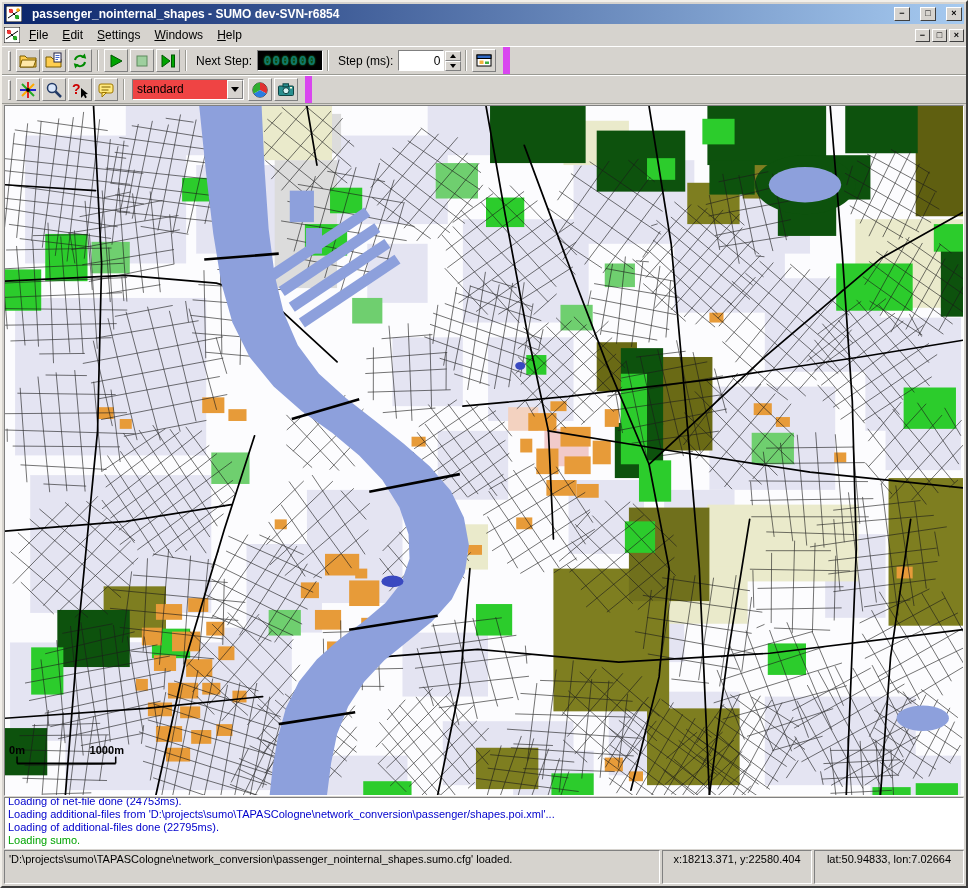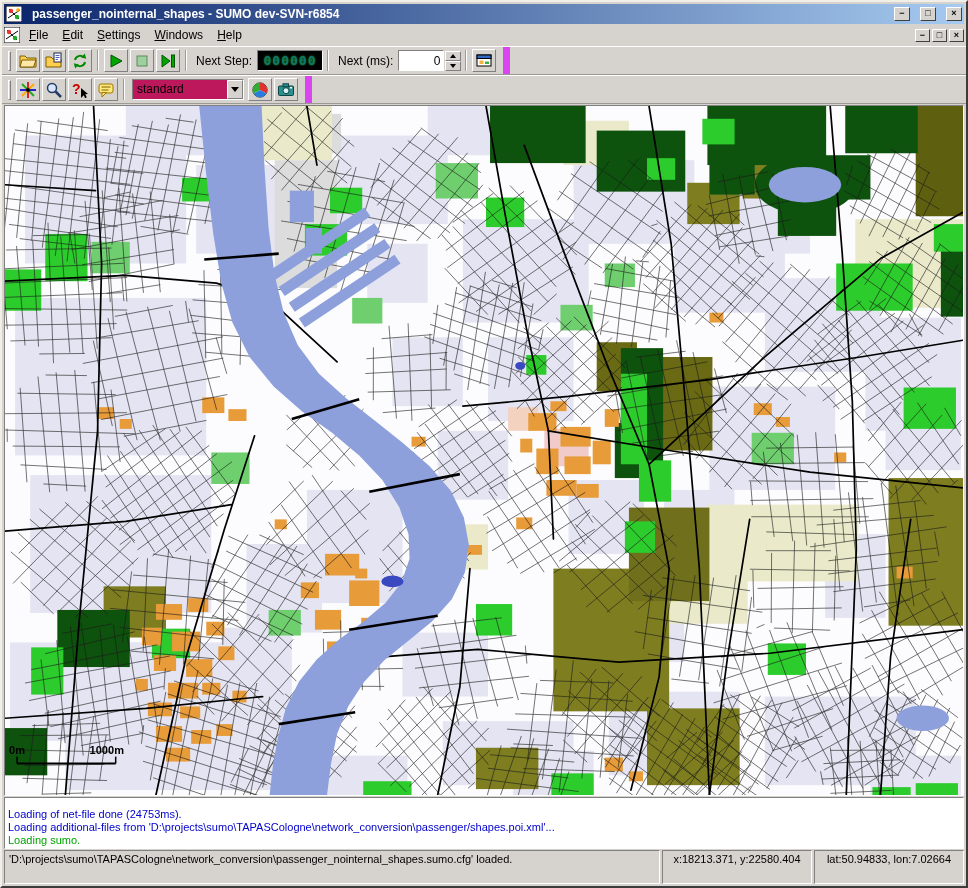--- a/index.html
+++ b/index.html
@@ -42,21 +42,21 @@
   .delay-input{width:46px;height:21px;border:1px solid;border-color:#808080 #fff #fff #808080;
     background:#fff;text-align:right;padding-right:3px;font-family:"Liberation Sans",sans-serif;font-size:12px}
   .spinner{display:flex;flex-direction:column;margin-left:1px}
   .spin{width:16px;height:10px;background:#d6d3ce;border:1px solid;
     border-color:#fff #808080 #808080 #fff;display:flex;align-items:center;justify-content:center}
   .arr-up{width:0;height:0;border-left:3px solid transparent;border-right:3px solid transparent;
     border-bottom:4px solid #000}
   .arr-dn{width:0;height:0;border-left:3px solid transparent;border-right:3px solid transparent;
     border-top:4px solid #000}
   .dropdown{display:flex;width:112px;height:21px;border:1px solid;
-    border-color:#808080 #fff #fff #808080;background:#be185d;margin:0 3px}
+    border-color:#808080 #fff #fff #808080;background:#ef4444;margin:0 3px}
   .dropdown .val{flex:1;padding:2px 4px;font-size:12px;white-space:nowrap;overflow:hidden}
   .drop-btn{width:16px;background:#d6d3ce;border:1px solid;border-color:#fff #808080 #808080 #fff;
     display:flex;align-items:center;justify-content:center}
   .arr-combo{width:0;height:0;border-left:4px solid transparent;border-right:4px solid transparent;
     border-top:5px solid #000}
   
   .map-wrap{flex:1;margin:1px 2px;border:1px solid;border-color:#808080 #fff #fff #808080;
     background:#fff;overflow:hidden}
   .map-wrap svg{display:block;width:100%;height:100%}
   
@@ -158,21 +158,21 @@
       <div class="tbtn">
         <svg width="18" height="18" viewBox="0 0 18 18">
           <polygon points="3,3 11,9 3,15" fill="#00a400" stroke="#005600"></polygon>
           <rect x="12.5" y="3" width="3" height="12" fill="#00a400" stroke="#005600"></rect>
           </svg>
       </div>
       <div class="tsep"></div>
       <span class="tlabel">Next Step:</span>
       <div class="lcd">000000</div>
       <div class="tsep"></div>
-      <span class="tlabel">Next (ms):</span>
+      <span class="tlabel">Step (ms):</span>
       <input class="delay-input" value="0" style="">
       <div class="spinner">
         <div class="spin">
             <span class="arr-up"></span>
           </div>
         <div class="spin">
             <span class="arr-dn"></span>
           </div>
       </div>
       <div class="tsep"></div>
@@ -1281,20 +1281,21 @@
         <line x1="110" y1="661" x2="110" y2="668" stroke="#000" stroke-width="1.5"></line>
         <text x="4" y="658" font-size="11" font-weight="bold" fill="#000" font-family="Liberation Sans, sans-serif">0m</text>
         <text x="84" y="658" font-size="11" font-weight="bold" fill="#000" font-family="Liberation Sans, sans-serif">1000m</text>
       </g>
     </svg>
   </div>
 
   <div class="log">
       <div class="log-line" style="color: rgb(0, 0, 204);">Loading of net-file done (24753ms).</div>
       <div class="log-line" style="color: rgb(0, 0, 204);">Loading additional-files from 'D:\projects\sumo\TAPASCologne\network_conversion\passenger/shapes.poi.xml'...</div>
+      <div class="log-line" style="color: rgb(0, 0, 204);">Loading of additional-files done (22795ms).</div>
       <div class="log-line" style="color: rgb(0, 164, 0);">Loading sumo.</div>
     </div>
 
   <div class="statusbar">
     <div class="spanel msg">'D:\projects\sumo\TAPASCologne\network_conversion\passenger_nointernal_shapes.sumo.cfg' loaded.</div>
     <div class="spanel xy">x:18213.371, y:22580.404</div>
     <div class="spanel geo">lat:50.94833, lon:7.02664</div>
   </div>
 
 </div>

